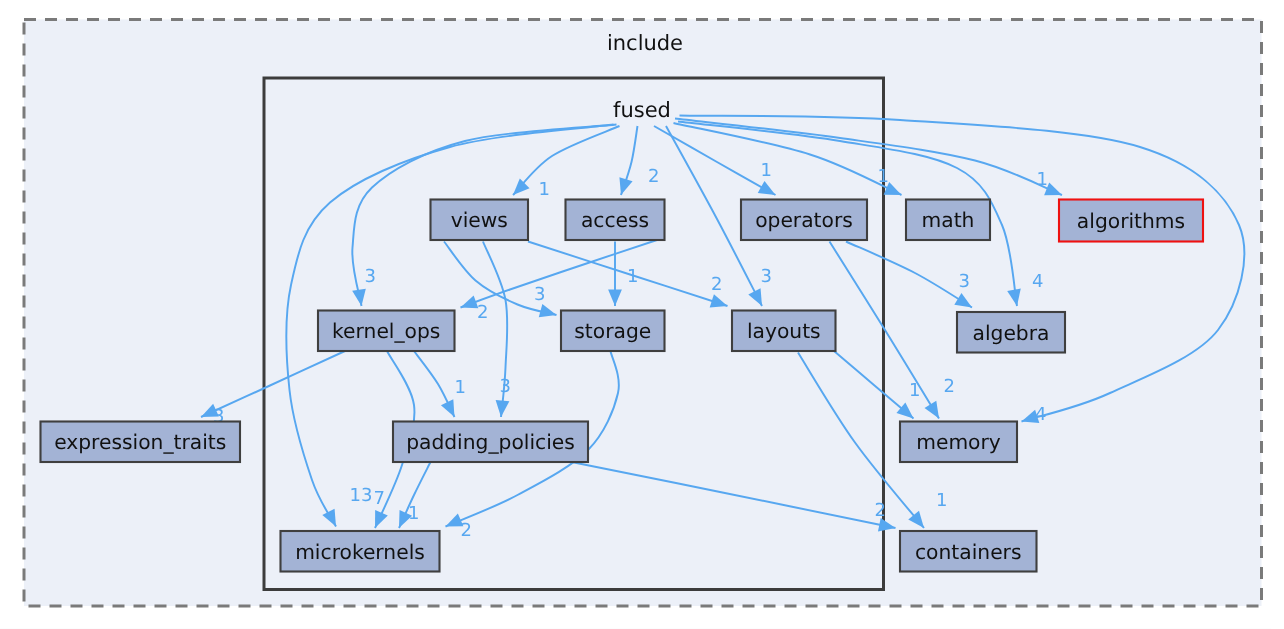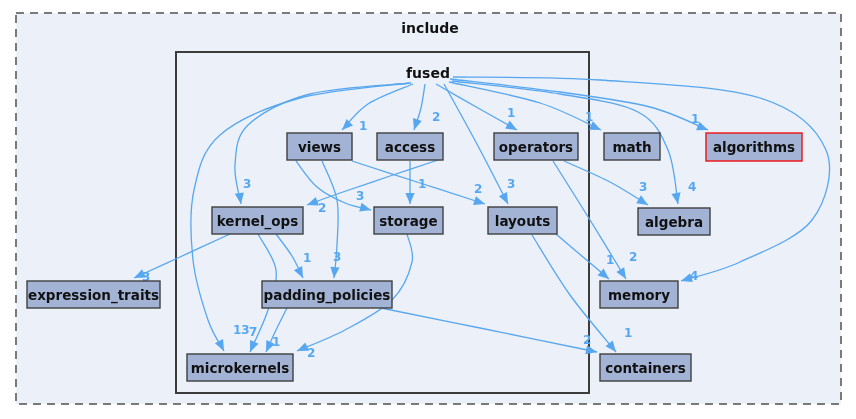--- a/index.html
+++ b/index.html
@@ -1,17 +1,17 @@
 <!DOCTYPE html>
 <html><head>
 <meta charset="utf-8">
 <style>
   html,body{margin:0;padding:0;background:#ffffff;}
   #stage{position:relative;width:856px;height:419px;background:#ffffff;overflow:hidden;
-         font-family:"Liberation Sans", sans-serif;font-weight:bold;}
+         font-family:"Liberation Sans", sans-serif;}
   svg{position:absolute;left:0;top:0;}
   .node-rect{stroke-width:1.4;}
   .node-label{font-family:"DejaVu Sans","Liberation Sans",sans-serif;font-size:13.5px;fill:#111111;}
   .edge-path{fill:none;stroke-width:1.3;}
   .edge-label{font-family:"DejaVu Sans","Liberation Sans",sans-serif;font-size:12px;}
   .title-label{font-family:"DejaVu Sans","Liberation Sans",sans-serif;font-size:14px;fill:#111111;}
 </style>
 </head>
 <body>
 

